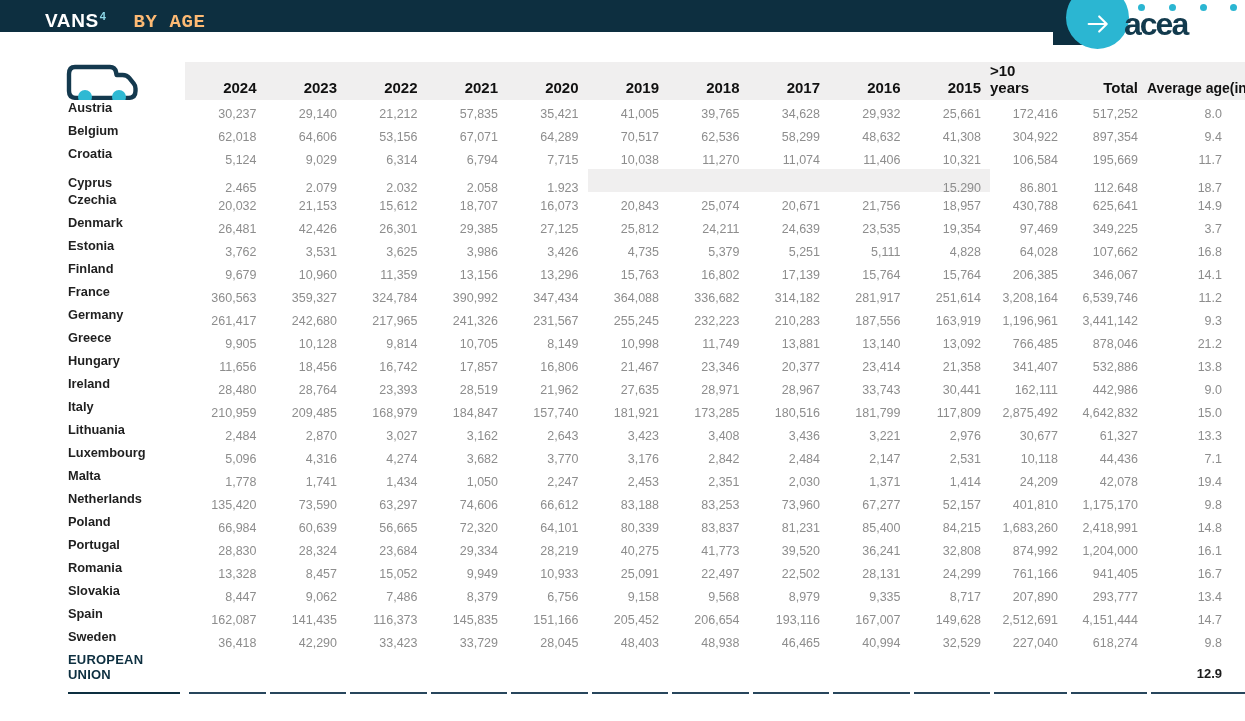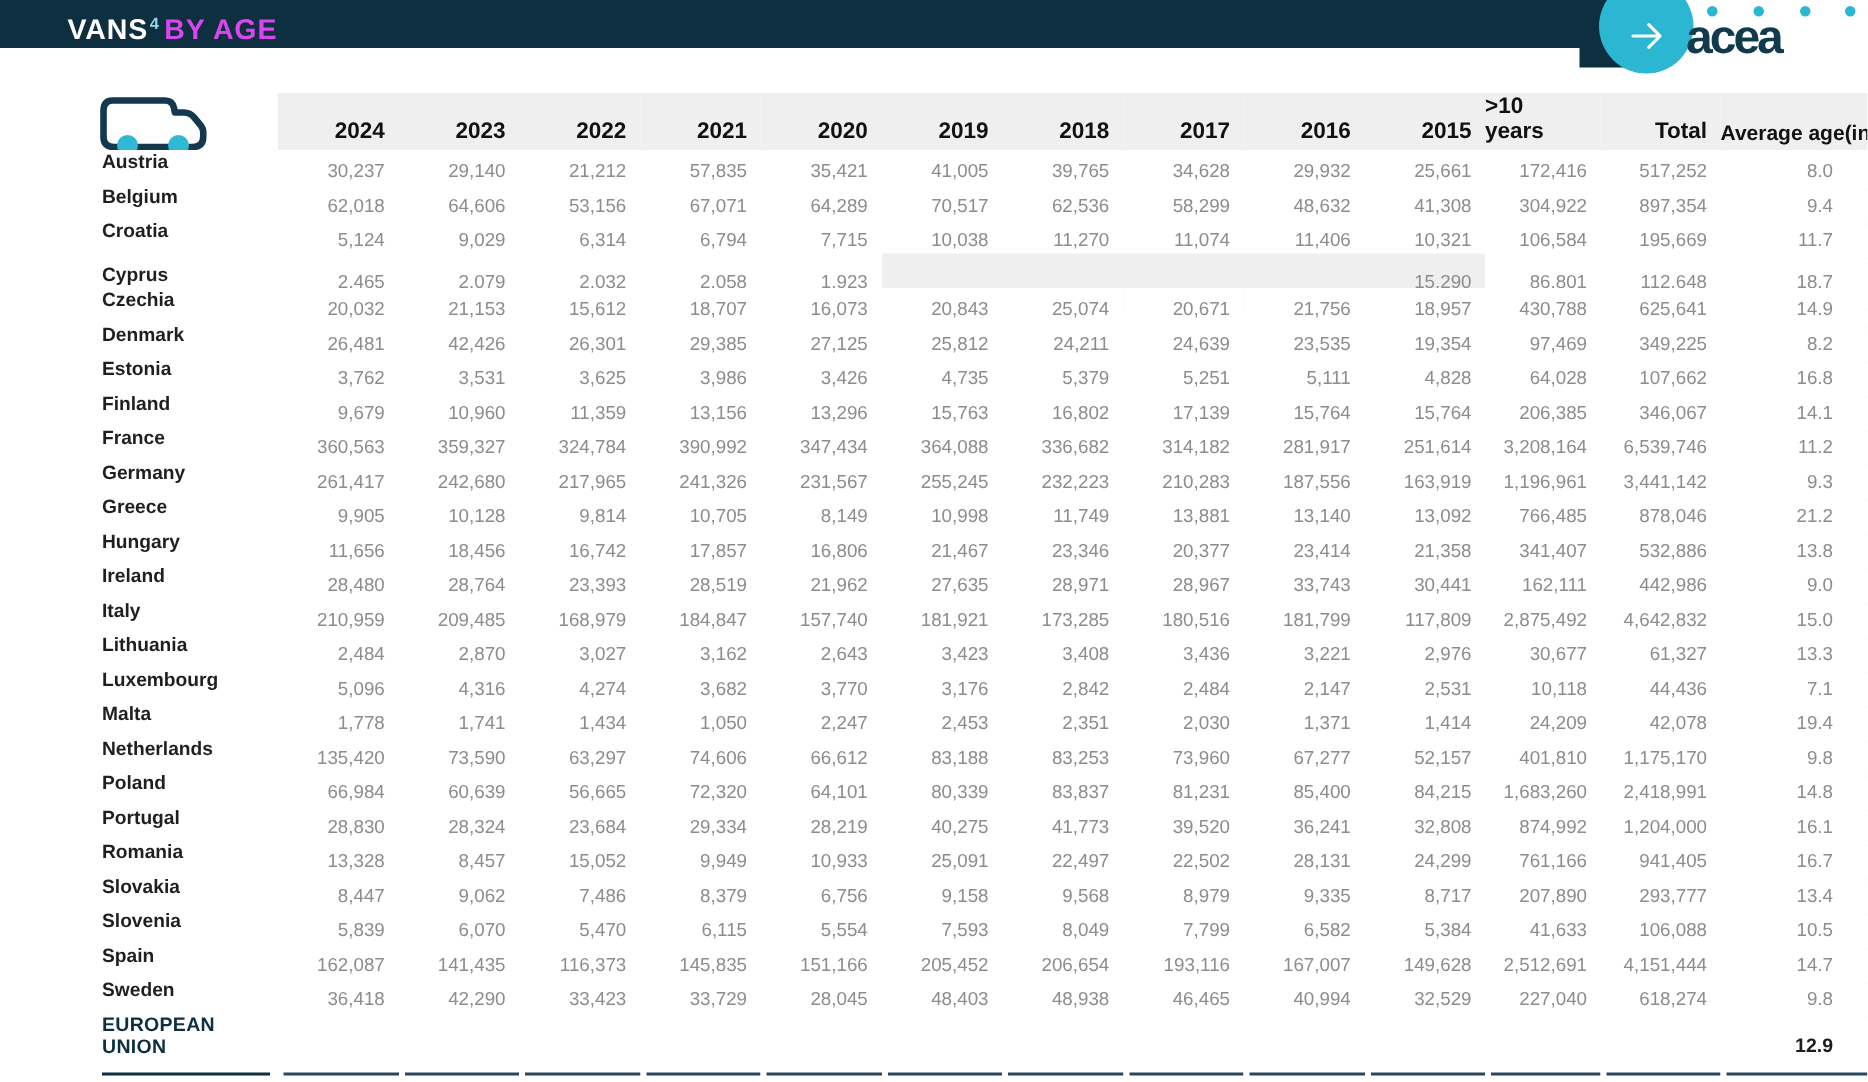--- a/index.html
+++ b/index.html
@@ -4,21 +4,21 @@
 <style>
   html,body{margin:0;padding:0;background:#fff;}
   .page{position:relative;width:1245px;height:721px;background:#fff;overflow:hidden;
         font-family:"Liberation Sans",sans-serif;}
 
   
   .topbar{position:absolute;left:0;top:0;width:1110px;height:32px;background:#0d2f40;}
   .title{position:absolute;left:45px;top:0;line-height:32px;font-size:19px;font-weight:700;
          letter-spacing:.6px;color:#ffffff;white-space:nowrap;}
   .t-sup{font-size:11px;vertical-align:super;color:#8ed8e8;margin:0 3px 0 1px;font-weight:700;}
-  .t-sub{color:#d946ef;margin-left:0;}
+  .t-sub{color:#fdba74;margin-left:24px;font-family:Liberation Mono, monospace;}
   .btn-corner{position:absolute;left:1053px;top:0;width:45px;height:45px;background:#0d2f40;}
   .arrow-btn{position:absolute;left:1066px;top:-14px;width:63px;height:63px;border-radius:50%;
              background:#2bb6d2;display:flex;align-items:center;justify-content:center;cursor:pointer;}
   .arrow-btn svg{margin-top:12px;}
   .logo{position:absolute;left:1124px;top:0;width:121px;height:52px;color:#123a4d;
         font-size:32px;font-weight:700;letter-spacing:-2px;line-height:48px;}
   .logo .dot{position:absolute;top:4px;width:7px;height:7px;border-radius:50%;background:#2bb6d2;}
   .logo .d1{left:14px}.logo .d2{left:45px}.logo .d3{left:76px}.logo .d4{left:106px}
 
   
@@ -190,21 +190,21 @@
           <div class="cell">26,301</div>
           <div class="cell">29,385</div>
           <div class="cell">27,125</div>
           <div class="cell">25,812</div>
           <div class="cell">24,211</div>
           <div class="cell">24,639</div>
           <div class="cell">23,535</div>
           <div class="cell">19,354</div>
           <div class="cell">97,469</div>
           <div class="cell">349,225</div>
-          <div class="cell avg">8.2</div>
+          <div class="cell avg">3.7</div>
         </div>
         <div class="grid-row brow">
           <div class="cell country">Estonia</div>
           <div class="cell">3,762</div>
           <div class="cell">3,531</div>
           <div class="cell">3,625</div>
           <div class="cell">3,986</div>
           <div class="cell">3,426</div>
           <div class="cell">4,735</div>
           <div class="cell">5,379</div>
@@ -449,36 +449,20 @@
           <div class="cell">9,158</div>
           <div class="cell">9,568</div>
           <div class="cell">8,979</div>
           <div class="cell">9,335</div>
           <div class="cell">8,717</div>
           <div class="cell">207,890</div>
           <div class="cell">293,777</div>
           <div class="cell avg">13.4</div>
         </div>
         <div class="grid-row brow">
-          <div class="cell country">Slovenia</div>
-          <div class="cell">5,839</div>
-          <div class="cell">6,070</div>
-          <div class="cell">5,470</div>
-          <div class="cell">6,115</div>
-          <div class="cell">5,554</div>
-          <div class="cell">7,593</div>
-          <div class="cell">8,049</div>
-          <div class="cell">7,799</div>
-          <div class="cell">6,582</div>
-          <div class="cell">5,384</div>
-          <div class="cell">41,633</div>
-          <div class="cell">106,088</div>
-          <div class="cell avg">10.5</div>
-        </div>
-        <div class="grid-row brow">
           <div class="cell country">Spain</div>
           <div class="cell">162,087</div>
           <div class="cell">141,435</div>
           <div class="cell">116,373</div>
           <div class="cell">145,835</div>
           <div class="cell">151,166</div>
           <div class="cell">205,452</div>
           <div class="cell">206,654</div>
           <div class="cell">193,116</div>
           <div class="cell">167,007</div>

